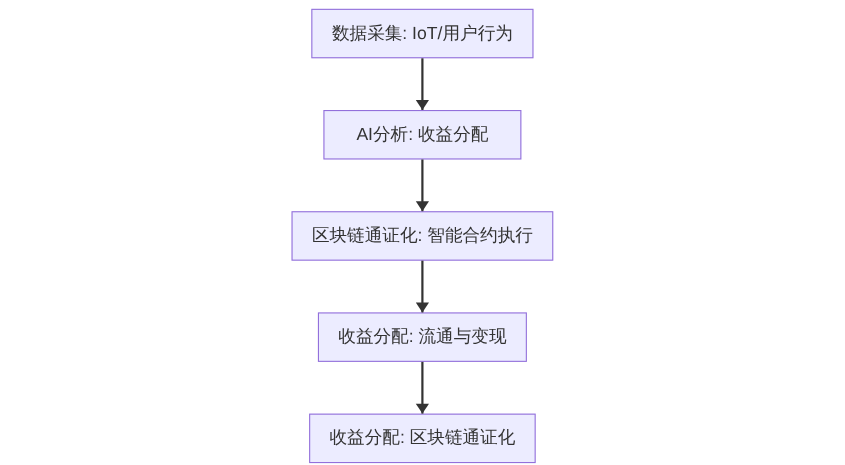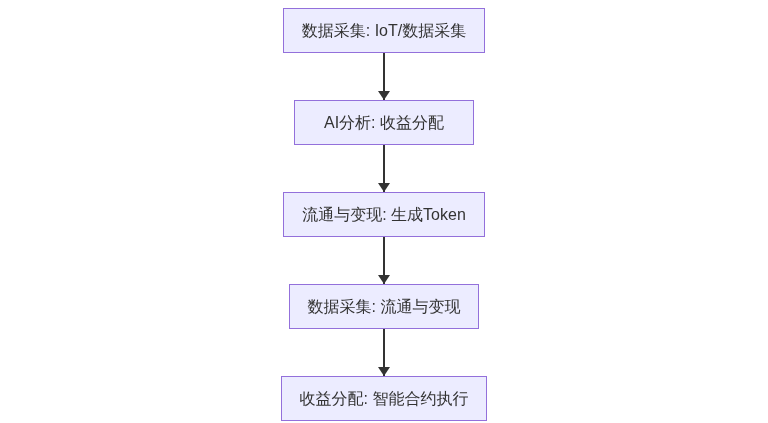--- a/index.html
+++ b/index.html
@@ -56,52 +56,52 @@
     border-right: 6px solid transparent;
     border-top: 9px solid var(--arrow, #333333);
   }
 </style>
 </head>
 <body>
 
 <div class="canvas">
 
   <div class="node">
-    <span class="node-label">数据采集: IoT/数据采集</span>
+    <span class="node-label">数据采集: IoT/用户行为</span>
   </div>
 
   <div class="arrow">
     <span class="arrow-line"></span>
     <span class="arrow-head"></span>
   </div>
 
   <div class="node">
     <span class="node-label">AI分析: 收益分配</span>
   </div>
 
   <div class="arrow">
     <span class="arrow-line"></span>
     <span class="arrow-head"></span>
   </div>
 
   <div class="node">
-    <span class="node-label">流通与变现: 生成Token</span>
+    <span class="node-label">区块链通证化: 智能合约执行</span>
   </div>
 
   <div class="arrow">
     <span class="arrow-line"></span>
     <span class="arrow-head"></span>
   </div>
 
   <div class="node">
-    <span class="node-label">数据采集: 流通与变现</span>
+    <span class="node-label">收益分配: 流通与变现</span>
   </div>
 
   <div class="arrow">
     <span class="arrow-line"></span>
     <span class="arrow-head"></span>
   </div>
 
   <div class="node">
-    <span class="node-label">收益分配: 智能合约执行</span>
+    <span class="node-label">收益分配: 区块链通证化</span>
   </div>
 
 </div>
 
 </body></html>

